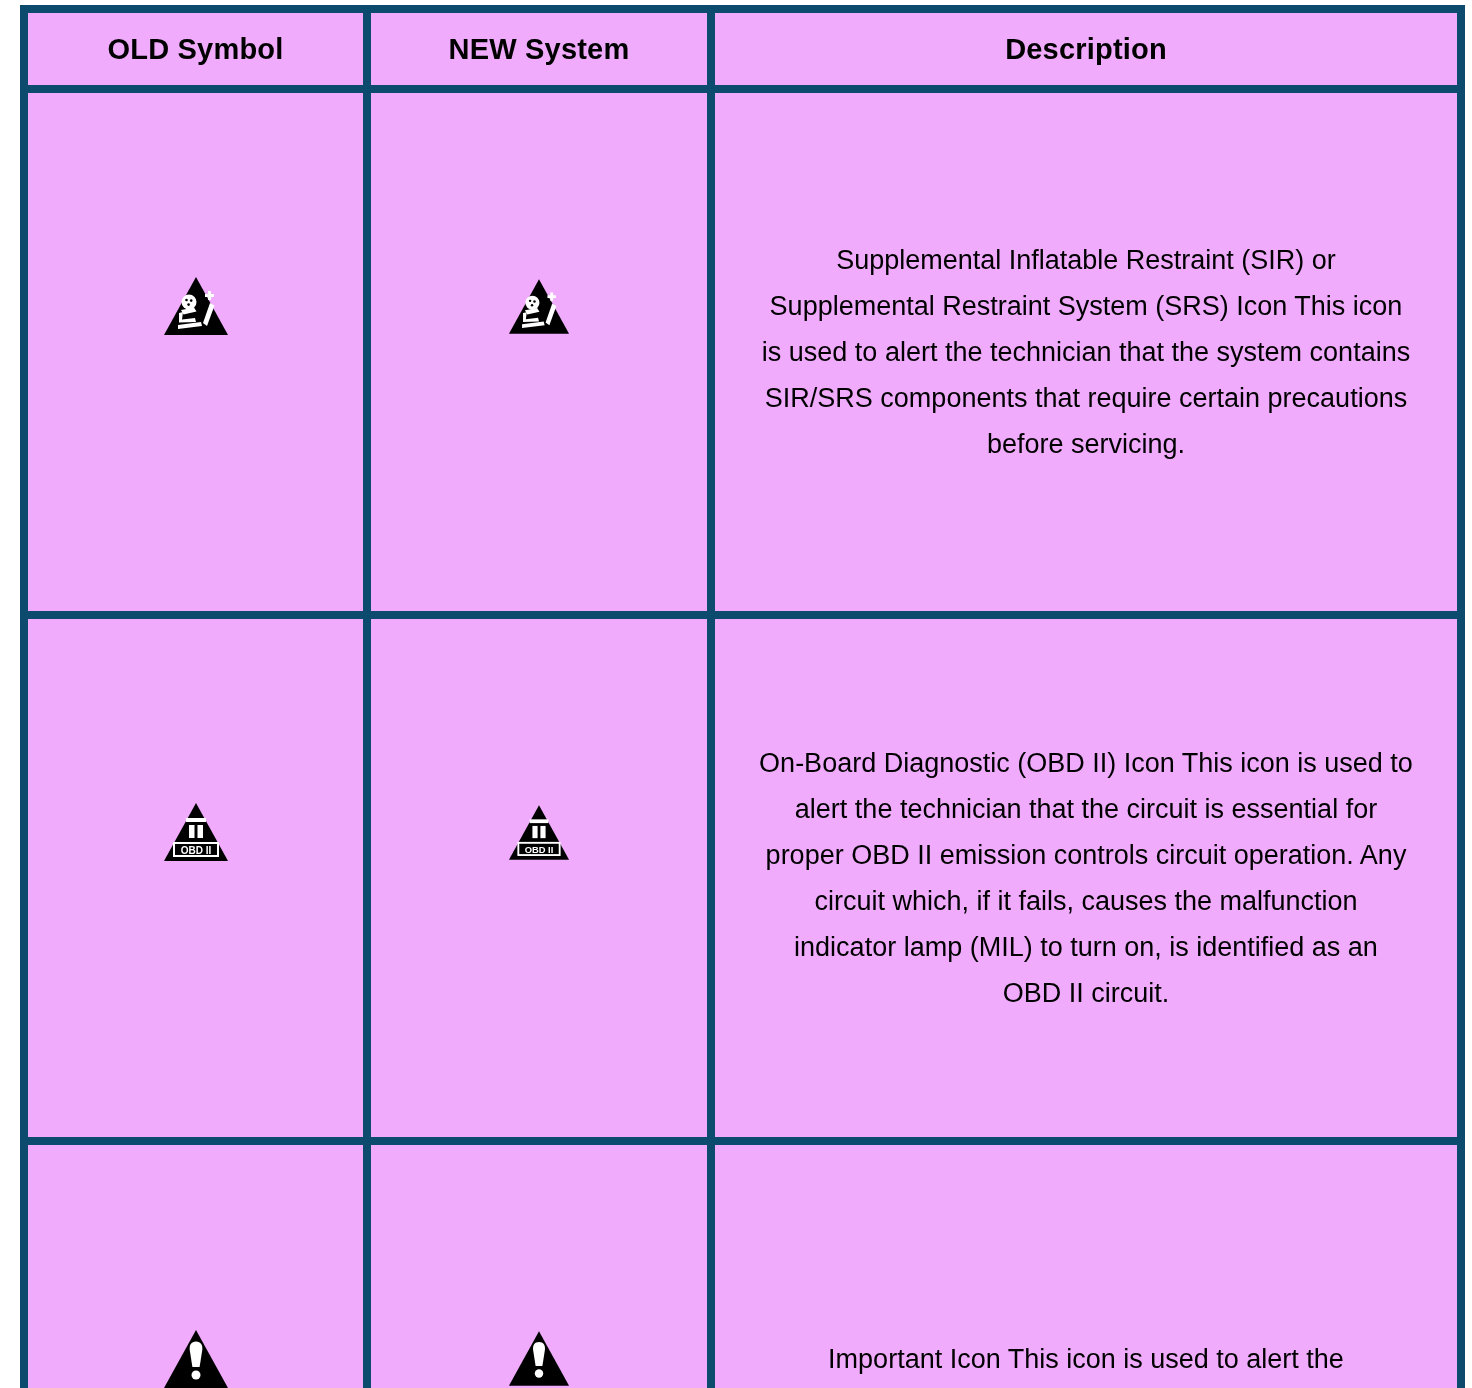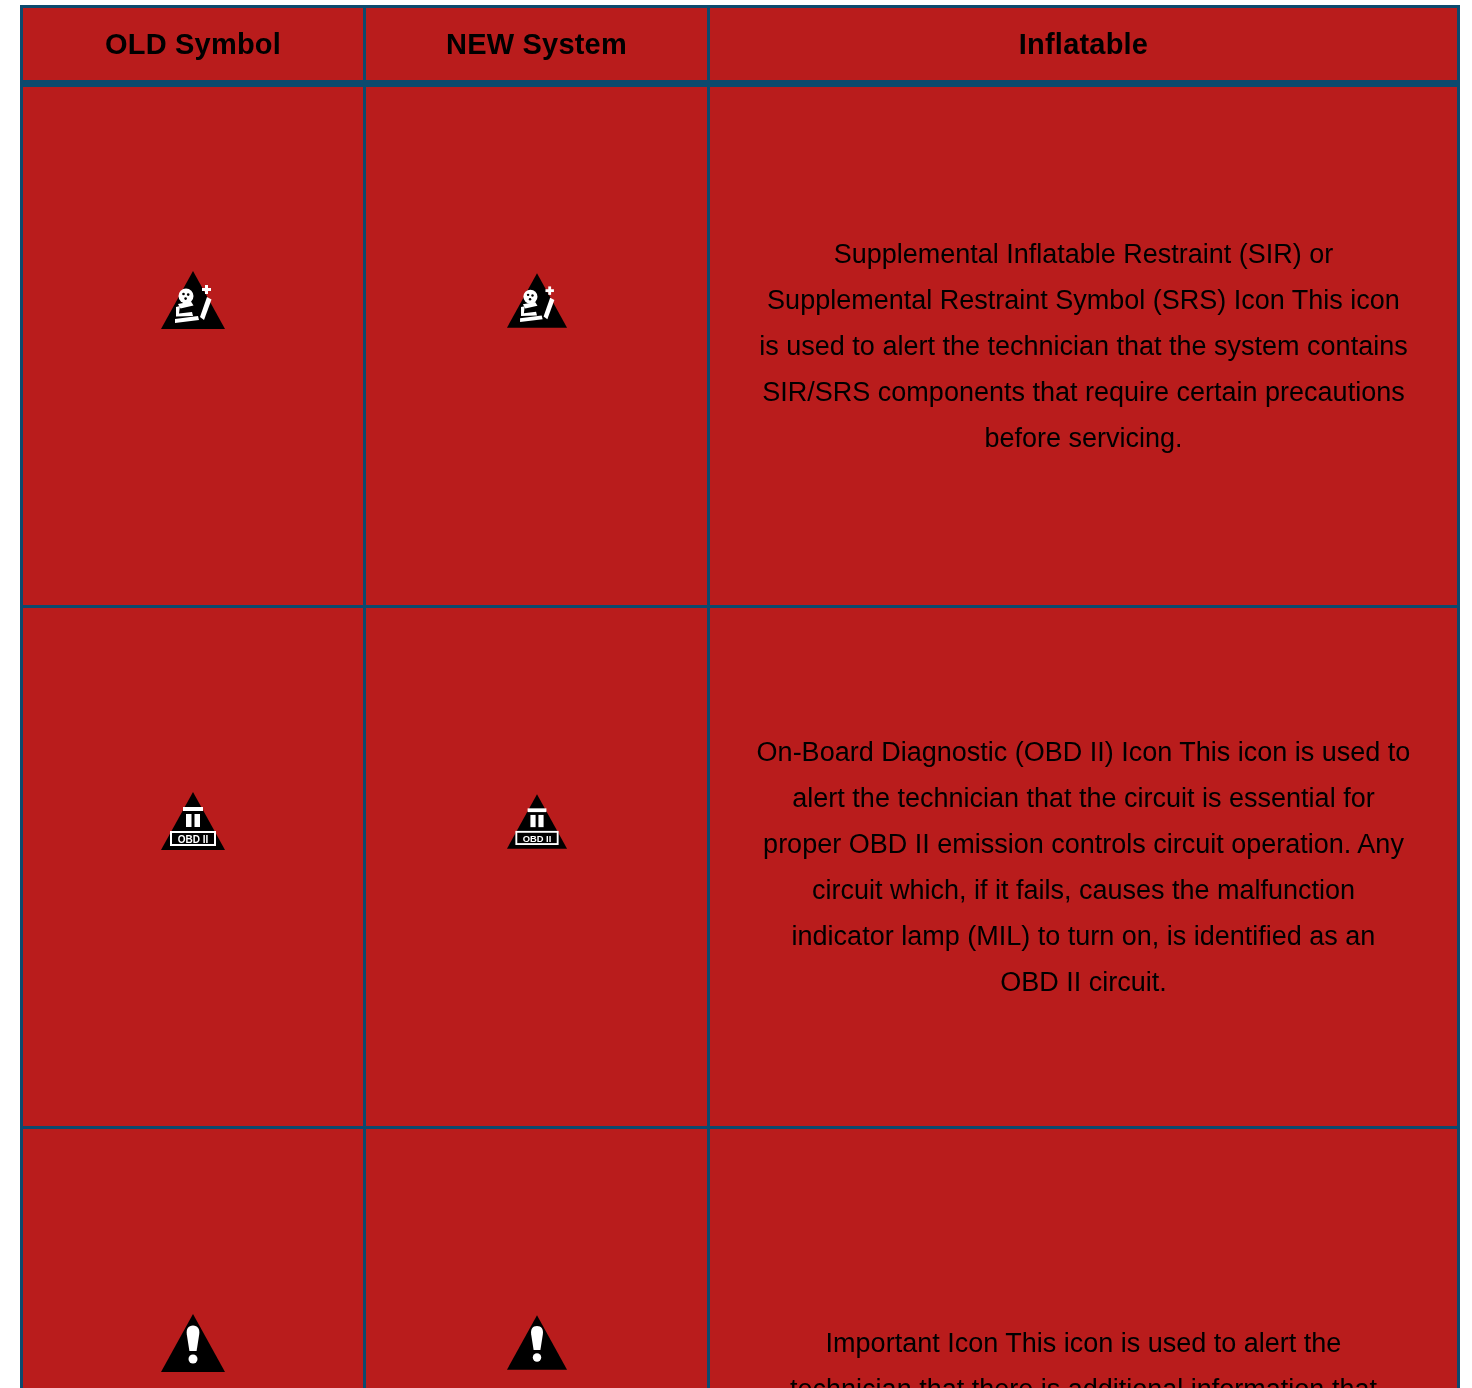--- a/index.html
+++ b/index.html
@@ -19,22 +19,22 @@
   table.symbol-table {
     position: absolute;
     left: 20px;
     top: 5px;
     width: 1437px;
     border-collapse: collapse;
     table-layout: fixed;
   }
   table.symbol-table th,
   table.symbol-table td {
-    border: 3px solid #0c4a6e;
-    background: #b91c1c;
+    border: 8px solid #0c4a6e;
+    background: #f0abfc;
     overflow: hidden;
   }
   table.symbol-table th {
     height: 70px;
     font-size: 29px;
     font-weight: bold;
     text-align: center;
     vertical-align: middle;
     border-bottom-width: 7px;
     letter-spacing: 0.2px;
@@ -100,37 +100,37 @@
   <table class="symbol-table">
     <colgroup>
       <col style="width:343px">
       <col style="width:344px">
       <col style="width:750px">
     </colgroup>
     <tbody>
         <tr class="header-row">
       <th>OLD Symbol</th>
       <th>NEW System</th>
-      <th>Inflatable</th>
+      <th>Description</th>
     </tr>
 
     <tr class="row-1">
       <td class="symbol-cell">
         <svg class="icon-old">
               <use href="#sym-sir"></use>
             </svg>
       </td>
       <td class="symbol-cell">
         <svg class="icon-new">
               <use href="#sym-sir"></use>
             </svg>
       </td>
       <td class="desc-cell">
         <div class="desc-text">Supplemental Inflatable Restraint (SIR) or
-Supplemental Restraint Symbol (SRS) Icon This icon
+Supplemental Restraint System (SRS) Icon This icon
 is used to alert the technician that the system contains
 SIR/SRS components that require certain precautions
 before servicing.</div>
       </td>
     </tr>
 
     <tr class="row-2">
       <td class="symbol-cell">
         <svg class="icon-old">
               <use href="#sym-obd"></use>

